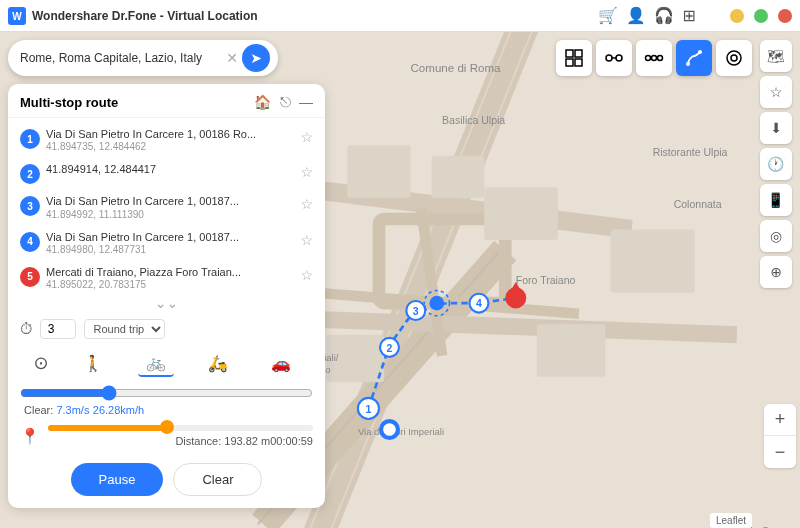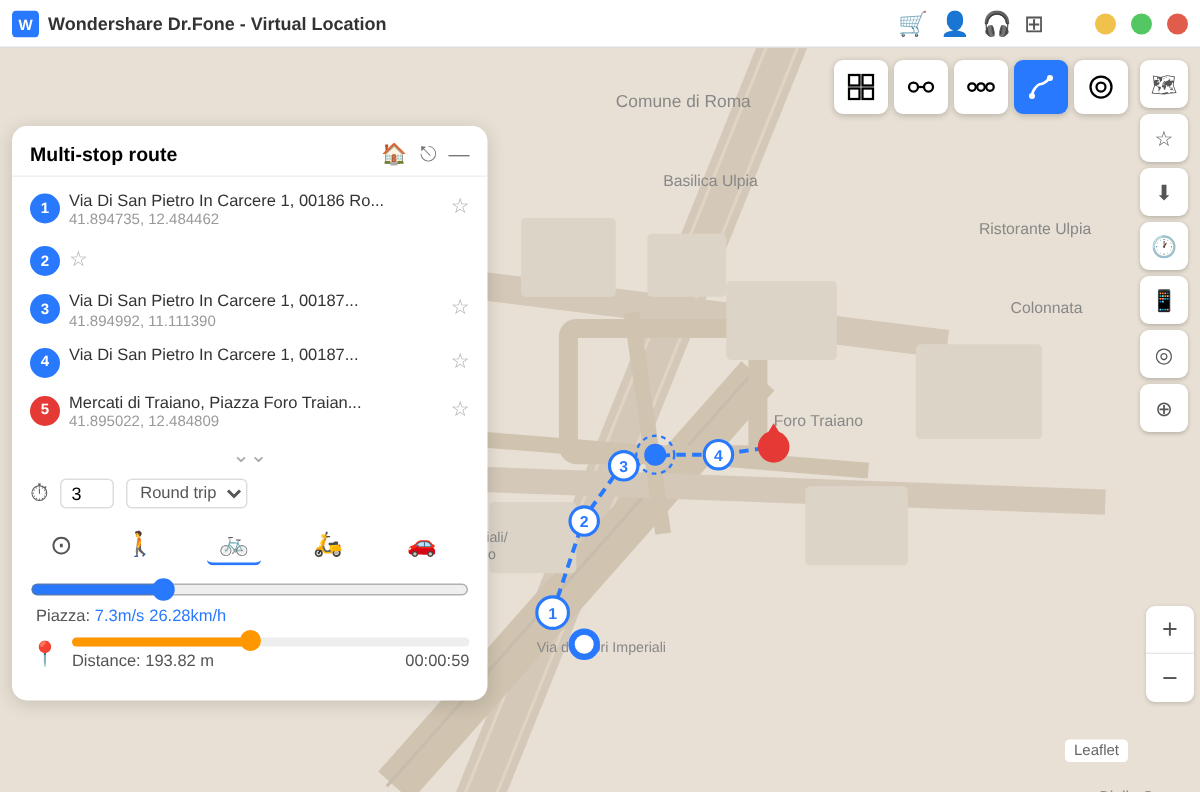--- a/index.html
+++ b/index.html
@@ -128,21 +128,21 @@
       font-size: 18px;
       color: #555;
       box-shadow: 0 1px 3px rgba(0,0,0,0.15);
     }
     #zoom-controls .zoom-plus { border-radius: 6px 6px 0 0; border-bottom: 1px solid #eee; }
     #zoom-controls .zoom-minus { border-radius: 0 0 6px 6px; }
 
     
     #leaflet-badge {
       position: absolute;
-      bottom: 20px;
+      bottom: 0;
       right: 48px;
       background: white;
       padding: 2px 6px;
       border-radius: 3px;
       font-size: 10px;
       color: #666;
       z-index: 10;
     }
 
     
@@ -373,20 +373,27 @@
       <circle cx="455" cy="270" r="9" fill="white" stroke="#2979ff" stroke-width="2"></circle>
       <text x="455" y="274" text-anchor="middle" fill="#2979ff" font-size="10" font-weight="bold">4</text>
 
       <circle cx="490" cy="265" r="10" fill="#e53935"></circle>
       <polygon points="490,250 498,263 482,263" fill="#e53935"></polygon>
 
       <circle cx="370" cy="390" r="10" fill="#2979ff"></circle>
       <circle cx="370" cy="390" r="6" fill="white"></circle>
     </svg>
 
+    <div id="search-bar">
+      <input type="text" value="Rome, Roma Capitale, Lazio, Italy" style="">
+      <span class="clear-btn">✕</span>
+      <div class="go-btn">
+        <span>➤</span>
+      </div>
+    </div>
 
     <div id="map-toolbar">
       <div class="tool-btn" title="teleport">
         <svg width="20" height="20" viewBox="0 0 20 20">
             <rect x="2" y="2" width="7" height="7" fill="none" stroke="currentColor" stroke-width="1.5"></rect>
             <rect x="11" y="2" width="7" height="7" fill="none" stroke="currentColor" stroke-width="1.5"></rect>
             <rect x="2" y="11" width="7" height="7" fill="none" stroke="currentColor" stroke-width="1.5"></rect>
             <rect x="11" y="11" width="7" height="7" fill="none" stroke="currentColor" stroke-width="1.5"></rect>
           </svg>
       </div>
@@ -453,42 +460,47 @@
       <div class="route-item">
       <div class="route-num" style="background:#2979ff;">1</div>
       <div class="route-text">
         <div class="route-addr">Via Di San Pietro In Carcere 1, 00186 Ro...</div>
         <div class="route-coords">41.894735, 12.484462</div>
       </div>
       <span class="star-icon">☆</span>
     </div>
           <div class="route-item">
       <div class="route-num" style="background:#2979ff;">2</div>
+      <div class="route-text">
+        <div class="route-addr">41.894914, 12.484417</div>
+
+      </div>
       <span class="star-icon">☆</span>
     </div>
           <div class="route-item">
       <div class="route-num" style="background:#2979ff;">3</div>
       <div class="route-text">
         <div class="route-addr">Via Di San Pietro In Carcere 1, 00187...</div>
         <div class="route-coords">41.894992, 11.111390</div>
       </div>
       <span class="star-icon">☆</span>
     </div>
           <div class="route-item">
       <div class="route-num" style="background:#2979ff;">4</div>
       <div class="route-text">
         <div class="route-addr">Via Di San Pietro In Carcere 1, 00187...</div>
+        <div class="route-coords">41.894980, 12.487731</div>
       </div>
       <span class="star-icon">☆</span>
     </div>
           <div class="route-item">
       <div class="route-num" style="background:#e53935;">5</div>
       <div class="route-text">
         <div class="route-addr">Mercati di Traiano, Piazza Foro Traian...</div>
-        <div class="route-coords">41.895022, 12.484809</div>
+        <div class="route-coords">41.895022, 20.783175</div>
       </div>
       <span class="star-icon">☆</span>
     </div>
         </div>
 
       <div class="chevron-row">⌄⌄</div>
 
       <div class="settings-row">
         <span class="timer-icon">⏱</span>
         <input type="number" value="3" min="1" style="">
@@ -503,35 +515,39 @@
         <div class="transport-icon active">🚲</div>
         <div class="transport-icon">🛵</div>
         <div class="transport-icon">🚗</div>
       </div>
 
       <div class="speed-row">
         <div class="speed-slider-container">
           <input type="range" class="speed-slider" min="1" max="100" value="30" style="">
         </div>
         <div style="padding-left:4px;margin-top:2px;">
-          <span class="speed-label">Piazza: </span>
+          <span class="speed-label">Clear: </span>
           <span style="color:#2979ff;font-size:11px;">7.3m/s</span>
           <span style="color:#2979ff;font-size:11px;">26.28km/h</span>
         </div>
       </div>
 
       <div class="distance-row">
         <span class="distance-icon">📍</span>
         <div style="flex:1;">
           <div class="dist-bar-container">
             <div class="dist-bar-fill" style="width:45%;"></div>
             <div class="dist-indicator" style="left:45%;"></div>
           </div>
-          <div style="display:flex;justify-content:space-between;margin-top:4px;">
+          <div style="display:flex;justify-content:flex-end;margin-top:4px;">
             <span style="font-size:11px;color:#555;">Distance: <span>193.82 m</span></span>
             <span style="font-size:11px;color:#555;">00:00:59</span>
           </div>
         </div>
       </div>
 
+      <div class="bottom-btns">
+        <button class="btn-pause">Pause</button>
+        <button class="btn-clear">Clear</button>
+      </div>
     </div>
   </div>
 </div>
 
 </body></html>

